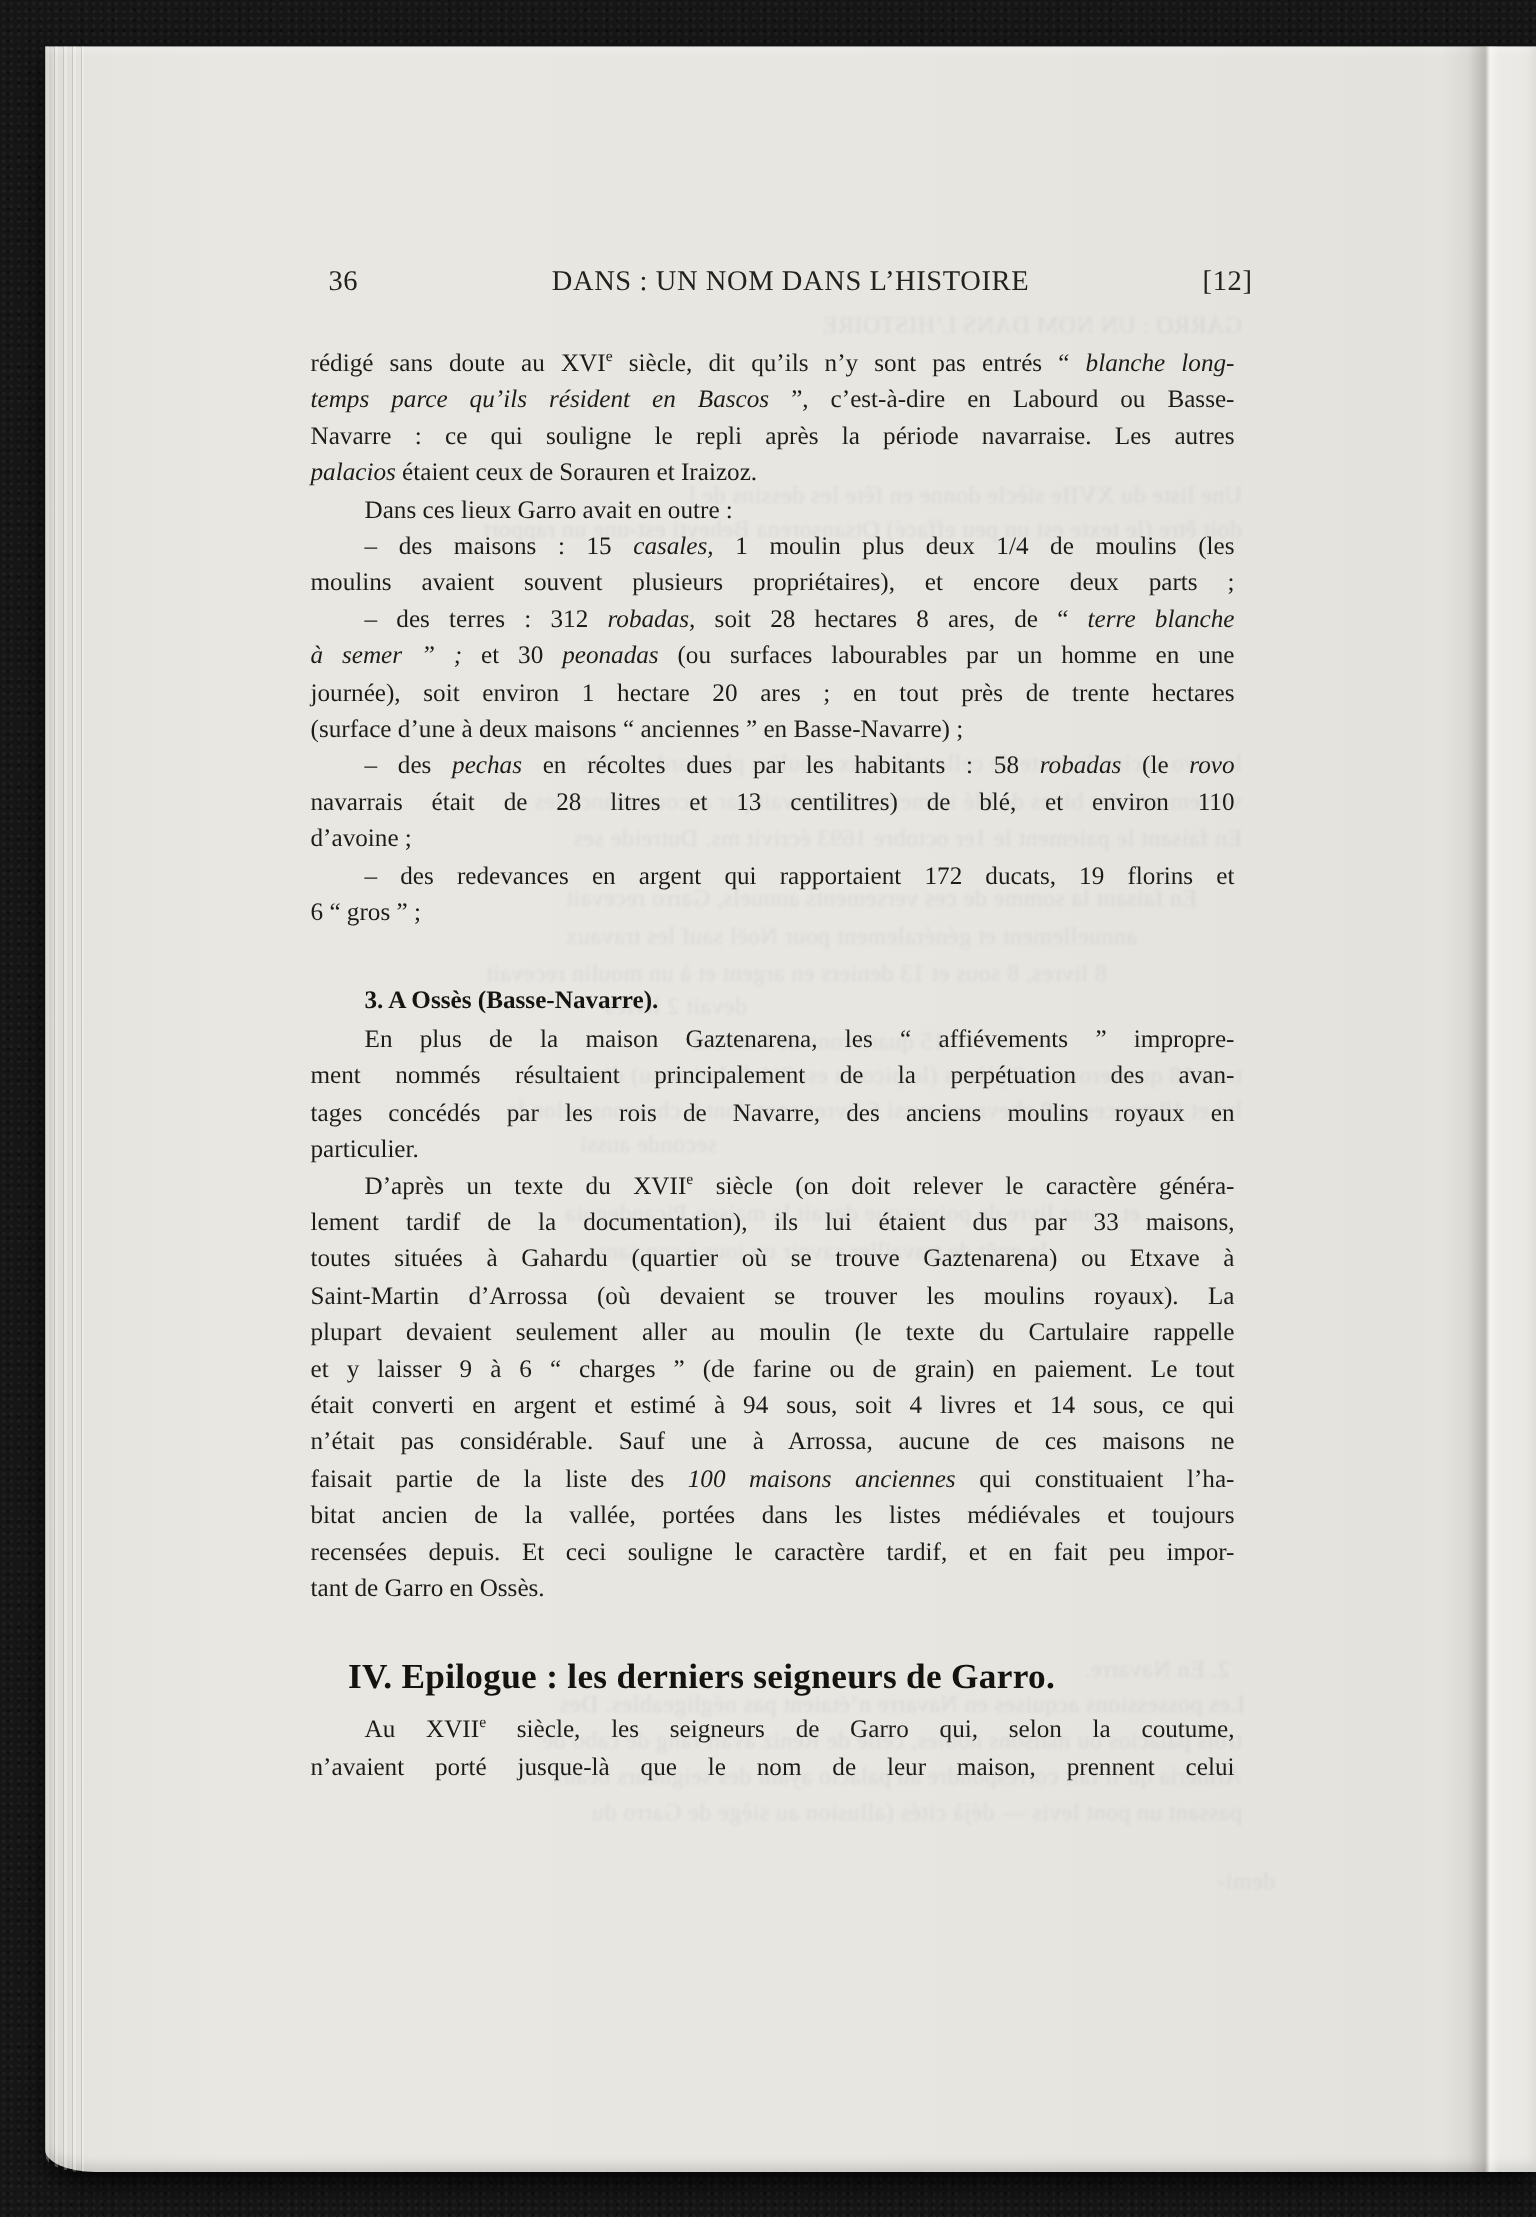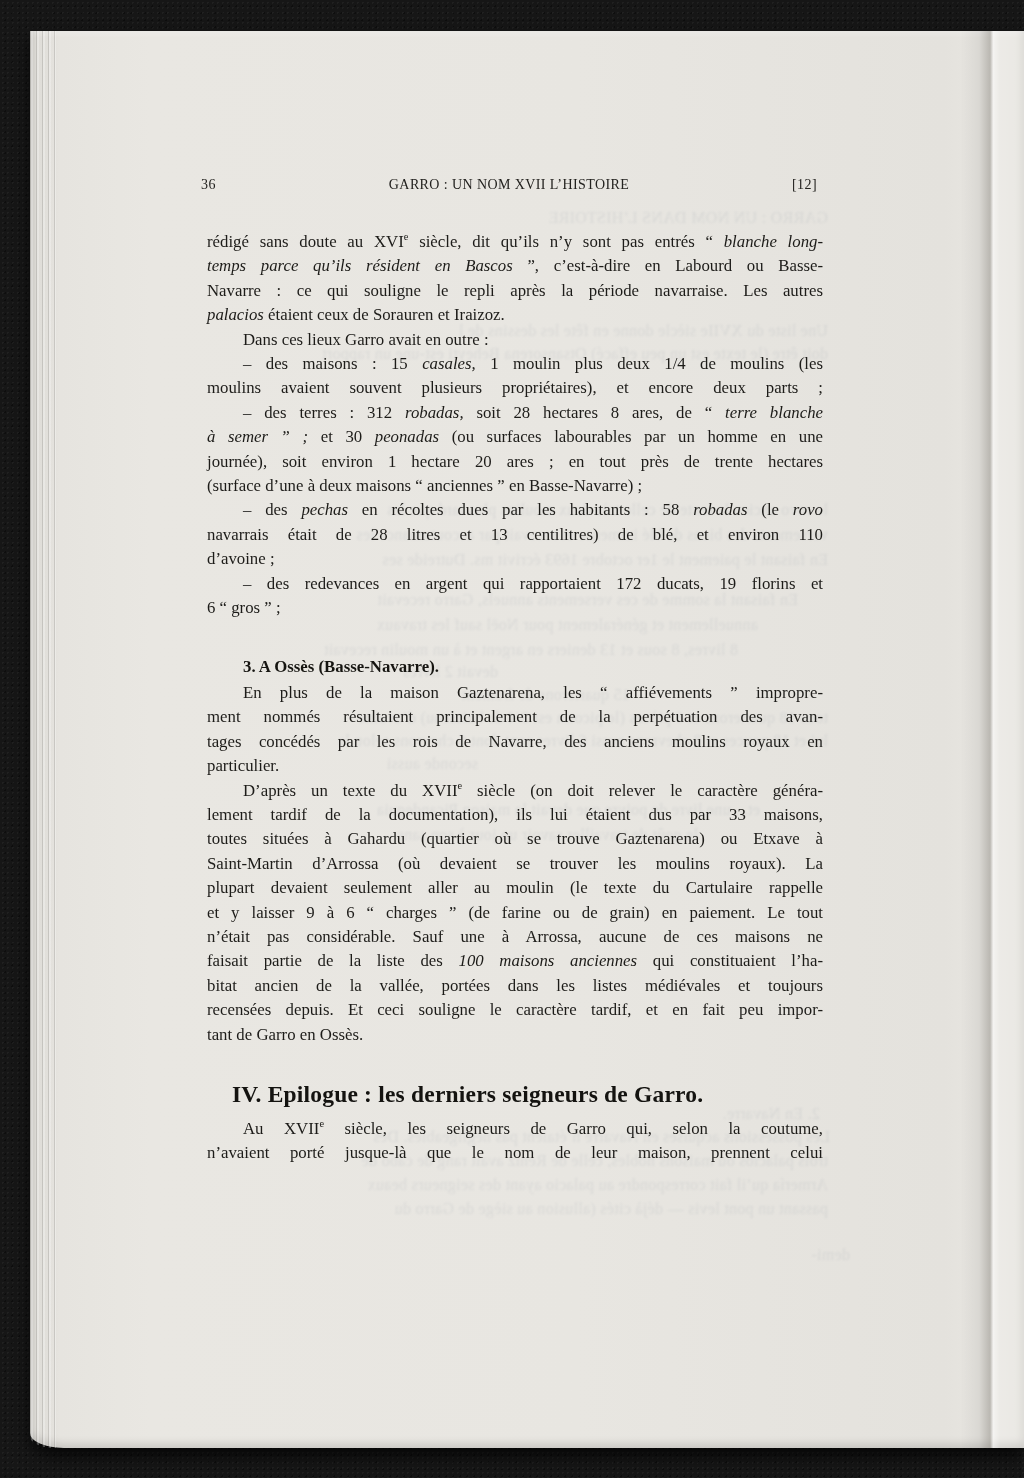--- a/index.html
+++ b/index.html
@@ -27,22 +27,22 @@
       rgba(0,0,0,0) 3px 6px);
     opacity:.9;
   }
   .page-fold{
     position:absolute;top:0;bottom:0;left:930px;width:64px;
     background:linear-gradient(90deg,
       rgba(0,0,0,0) 0, rgba(0,0,0,.06) 30%, rgba(100,96,88,.34) 47%,
       rgba(255,255,255,.55) 52%, rgba(255,255,255,.22) 62%, rgba(255,255,255,.10) 100%);
   }
   .header{
-    position:absolute;left:171px;top:146px;width:616px;height:22px;
-    font-size:14px;color:#23221f;letter-spacing:.4px;
+    position:absolute;left:189px;top:146px;width:616px;height:22px;
+    font-size:19px;color:#23221f;letter-spacing:.4px;
   }
   .header .pnum{position:absolute;left:0;top:0;}
   .header .rtitle{position:absolute;left:0;right:0;text-align:center;}
   .header .ref{position:absolute;right:0;top:0;padding-left:18px;}
   .content{
     position:absolute;left:177px;top:199px;width:616px;
     font-size:16.8px;line-height:24.4px;color:#1d1c19;
   }
   .para{margin:0;}
   .line{text-align:justify;text-align-last:justify;}
@@ -86,21 +86,21 @@
       <div class="ghost" style="top: 1121px; left: 168px; width: 630px;">trois palacios ou maisons nobles, celle de Reniz avait rang de cabo de</div>
       <div class="ghost" style="top: 1145px; left: 168px; width: 630px;">Armería qu’il fait correspondre au palacio ayant des seigneurs beaux</div>
       <div class="ghost" style="top: 1169px; left: 168px; width: 630px;">passant un pont levis — déjà cités (allusion au siège de Garro du</div>
       <div class="ghost" style="top: 1215px; left: 700px; width: 120px;">demi-</div>
     </div>
   <div class="page-stack"></div>
   <div class="page-fold"></div>
 
   <div class="header">
     <span class="pnum">36</span>
-    <span class="rtitle">GARRO : UN NOM XVII L’HISTOIRE</span>
+    <span class="rtitle">DANS : UN NOM DANS L’HISTOIRE</span>
     <span class="ref">[12]</span>
   </div>
 
   <div class="content">
       <div class="para">
         <div class="line"><span>rédigé sans doute au XVI</span><sup>e</sup><span> siècle, dit qu’ils n’y sont pas entrés “ </span><span class="it">blanche long-</span></div>
         <div class="line"><span class="it">temps parce qu’ils résident en Bascos</span><span> ”, c’est-à-dire en Labourd ou Basse-</span></div>
         <div class="line"><span>Navarre : ce qui souligne le repli après la période navarraise. Les autres</span></div>
         <div class="line last"><span class="it">palacios</span><span> étaient ceux de Sorauren et Iraizoz.</span></div>
       </div>
@@ -133,20 +133,21 @@
         <div class="line"><span>tages concédés par les rois de Navarre, des anciens moulins royaux en</span></div>
         <div class="line last"><span>particulier.</span></div>
       </div>
       <div class="para">
         <div class="line indent"><span>D’après un texte du XVII</span><sup>e</sup><span> siècle (on doit relever le caractère généra-</span></div>
         <div class="line"><span>lement tardif de la documentation), ils lui étaient dus par 33 maisons,</span></div>
         <div class="line"><span>toutes situées à Gahardu (quartier où se trouve Gaztenarena) ou Etxave à</span></div>
         <div class="line"><span>Saint-Martin d’Arrossa (où devaient se trouver les moulins royaux). La</span></div>
         <div class="line"><span>plupart devaient seulement aller au moulin (le texte du Cartulaire rappelle</span></div>
         <div class="line"><span>et y laisser 9 à 6 “ charges ” (de farine ou de grain) en paiement. Le tout</span></div>
+        <div class="line"><span>était converti en argent et estimé à 94 sous, soit 4 livres et 14 sous, ce qui</span></div>
         <div class="line"><span>n’était pas considérable. Sauf une à Arrossa, aucune de ces maisons ne</span></div>
         <div class="line"><span>faisait partie de la liste des </span><span class="it">100 maisons anciennes</span><span> qui constituaient l’ha-</span></div>
         <div class="line"><span>bitat ancien de la vallée, portées dans les listes médiévales et toujours</span></div>
         <div class="line"><span>recensées depuis. Et ceci souligne le caractère tardif, et en fait peu impor-</span></div>
         <div class="line last"><span>tant de Garro en Ossès.</span></div>
       </div>
       <div class="h2">IV. Epilogue : les derniers seigneurs de Garro.</div>
       <div class="para">
         <div class="line indent"><span>Au XVII</span><sup>e</sup><span> siècle, les seigneurs de Garro qui, selon la coutume,</span></div>
         <div class="line"><span>n’avaient porté jusque-là que le nom de leur maison, prennent celui</span></div>

